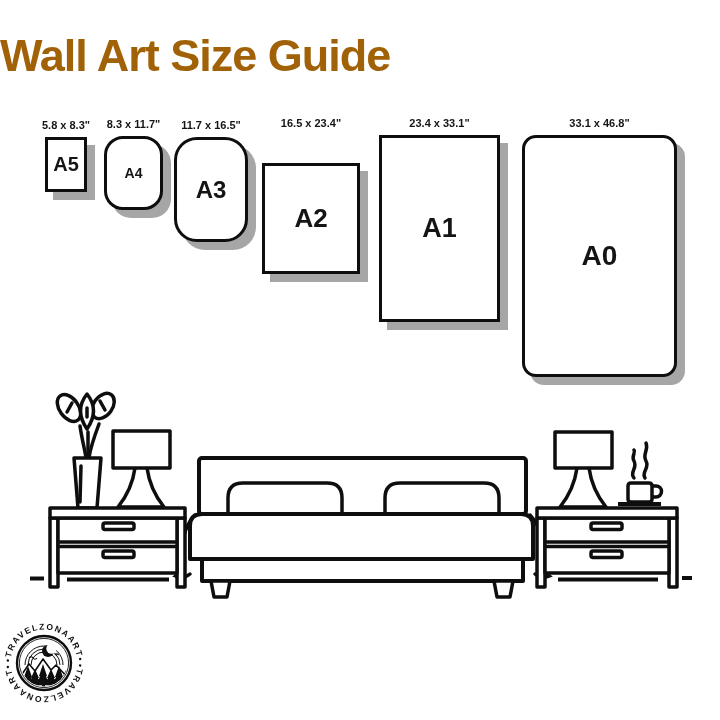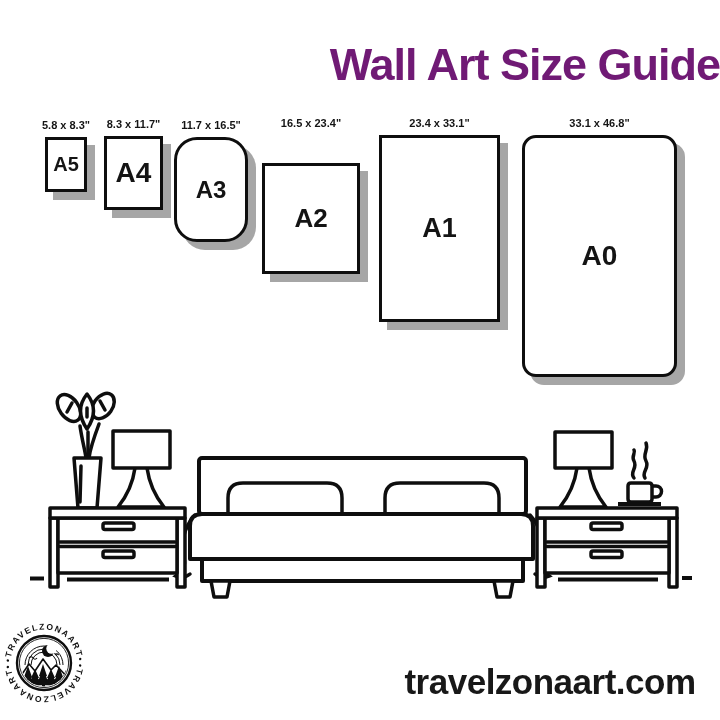--- a/index.html
+++ b/index.html
@@ -2,22 +2,22 @@
 <html><head>
 <meta charset="utf-8">
 <style>
   html,body { margin:0; padding:0; background:#ffffff; }
   .canvas {
     position:relative; width:720px; height:720px; background:#ffffff;
     overflow:hidden; font-family:"Liberation Sans", "DejaVu Sans", sans-serif;
     color:#111;
   }
   .title {
-    position:absolute; top:42px; left:0; width:720px; text-align:right;
-    font-size:45px; font-weight:bold; letter-spacing:-1px; color:#701a75;
+    position:absolute; top:33px; left:0; width:720px; text-align:left;
+    font-size:45px; font-weight:bold; letter-spacing:-1px; color:#a16207;
     line-height:1;
   }
   .size-item { position:absolute; }
   .paper {
     position:absolute; inset:0; background:#fff;
     border:3px solid #0e0e0e; box-sizing:border-box;
     box-shadow:8px 8px 0 0 #a6a6a6;
     display:flex; align-items:center; justify-content:center;
     font-weight:bold; color:#141414;
   }
@@ -26,21 +26,21 @@
     margin-bottom:6px; white-space:nowrap;
     font-size:11px; font-weight:bold; color:#141414;
   }
   .s-a5 { left:45px;  top:137px; width:42px;  height:55px;  }
   .s-a4 { left:104px; top:136px; width:59px;  height:74px;  }
   .s-a3 { left:174px; top:137px; width:74px;  height:105px; }
   .s-a2 { left:262px; top:135px; width:98px;  height:139px; }
   .s-a1 { left:379px; top:135px; width:121px; height:187px; }
   .s-a0 { left:522px; top:135px; width:155px; height:242px; }
   .s-a5 .paper { font-size:20px; }
-  .s-a4 .paper { font-size:28px; }
+  .s-a4 .paper { font-size:14px;border-radius:19px; }
   .s-a3 .paper { font-size:24px;border-radius:23px; }
   .s-a2 .paper { font-size:26px;margin-top:28px; }
   .s-a1 .paper { font-size:27px;text-align:right; }
   .s-a0 .paper { font-size:28px;border-radius:14px; }
 
   #scene { position:absolute; left:0; top:382px; width:720px; height:218px; }
   .ln { fill:#ffffff; stroke:#0e0e0e; stroke-width:3.5; stroke-linejoin:round; }
   .lnk { fill:#ffffff; stroke:#0e0e0e; stroke-width:4; stroke-linejoin:round; }
   .st { fill:none; stroke:#0e0e0e; stroke-width:3.5; stroke-linecap:round; }
   .flr { fill:none; stroke:#0e0e0e; stroke-width:4; stroke-linecap:butt; }
@@ -214,15 +214,14 @@
     <text class="logo-text" text-anchor="middle">
       <textPath href="#arcT" startOffset="50%">•TRAVELZONAART•</textPath>
     </text>
     <g transform="rotate(180 42 42)">
       <text class="logo-text" text-anchor="middle">
         <textPath href="#arcT" startOffset="50%">•TRAVELZONAART•</textPath>
       </text>
     </g>
   </svg>
 
-  <div class="website">travelzonaart.com</div>
 
 </div>
 
 </body></html>

